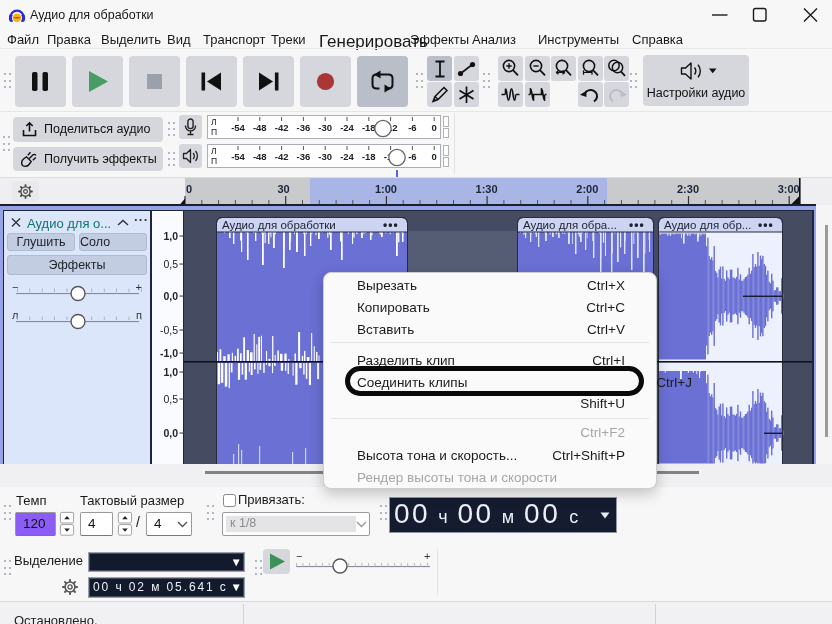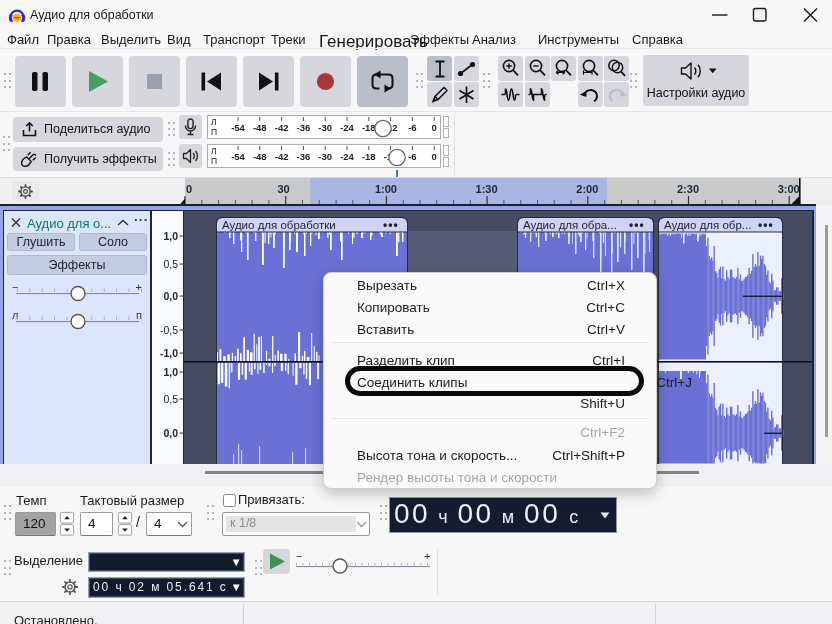--- a/index.html
+++ b/index.html
@@ -730,21 +730,21 @@
   </svg>
 <div class="ab" style="left:816px;top:205px;width:16px;height:259px;background:#f5f5f6"></div>
 <div class="ab" style="left:825px;top:225px;width:3px;height:212px;background:#9b9b9e"></div>
 <svg class="ab" style="left:10px;top:216px" width="140" height="14" viewBox="0 0 140 14">
 <path d="M2 2.5 L10 10.5 M10 2.5 L2 10.5" stroke="#333" stroke-width="1.4"></path>
 <path d="M108 9 L113 4.5 L118 9" fill="none" stroke="#333" stroke-width="1.4"></path>
 </svg>
 <div class="ab" style="left:27px;top:216px;font-size:13px;color:#0f766e">Аудио для о...</div>
 <div class="ab" style="left:134px;top:212px;font-size:13px;font-weight:bold;color:#333;letter-spacing:0.5px">···</div>
 <div class="ab" style="left:7px;top:233px;width:68px;height:17.5px;background:#c3cde2;border:1px solid #aeb9d2;border-radius:3px;font-size:12.5px;color:#20242e;text-align:center;line-height:16px">Глушить</div>
-<div class="ab" style="left:79px;top:233px;width:68px;height:17.5px;background:#c3cde2;border:1px solid #aeb9d2;border-radius:3px;font-size:12.5px;color:#20242e;text-align:center;line-height:16px">Соло</div>
+<div class="ab" style="left:79px;top:233px;width:68px;height:17.5px;background:#c3cde2;border:1px solid #aeb9d2;border-radius:3px;font-size:12.5px;color:#20242e;text-align:left;line-height:16px">Соло</div>
 <div class="ab" style="left:7px;top:255px;width:140px;height:20px;background:#c3cde2;border:1px solid #aeb9d2;border-radius:3px;font-size:12.5px;color:#20242e;text-align:center;line-height:19px">Эффекты</div>
 <div class="ab" style="left:12px;top:281px;width:130px;height:13px;font-size:11px;color:#333">
     <span style="position:absolute;left:0;top:0">−</span>
     <span style="position:absolute;right:0;top:0">+</span>
   </div>
 <svg class="ab" style="left:14px;top:286px" width="127" height="17" viewBox="0 0 127 17">
     <rect x="2" y="7" width="123" height="1.1" fill="#889"></rect>
     <rect x="3.0" y="2.5" width="0.8" height="3.5" fill="#9aa"></rect>
     <rect x="15.4" y="2.5" width="0.8" height="3.5" fill="#9aa"></rect>
     <rect x="27.8" y="2.5" width="0.8" height="3.5" fill="#9aa"></rect>
@@ -800,21 +800,21 @@
 <div class="ab" style="left:0;top:487px;width:832px;height:114px;background:#f7f7f8"></div>
 <div class="grip" style="left:4px;top:505px;height:16px">
     <i></i>
     <i></i>
     <i></i>
     <i></i>
     <i></i>
     <i></i>
   </div>
 <div class="ab" style="left:16px;top:493px;font-size:13px;color:#191919">Темп</div>
-<div class="ab" style="left:15px;top:512px;width:41px;height:23.5px;background:#a3a3a3;border:1px solid #9a9a9c;border-bottom-color:#777;border-radius:2px;font-size:13.5px;color:#111;line-height:21px;padding-left:7px">120</div>
+<div class="ab" style="left:15px;top:512px;width:41px;height:23.5px;background:#8b5cf6;border:1px solid #9a9a9c;border-bottom-color:#777;border-radius:2px;font-size:13.5px;color:#111;line-height:21px;padding-left:7px">120</div>
 <svg class="ab" style="left:59.5px;top:512px" width="14" height="24" viewBox="0 0 14 24">
     <rect x="0.4" y="0.4" width="13.2" height="10.6" rx="1.5" fill="#fff" stroke="#999" stroke-width="0.9"></rect>
     <rect x="0.4" y="12.6" width="13.2" height="10.6" rx="1.5" fill="#fff" stroke="#999" stroke-width="0.9"></rect>
     <path d="M4.2 7.3 L7 3.9 L9.8 7.3 Z" fill="#222"></path>
     <path d="M4.2 16.4 L7 19.8 L9.8 16.4 Z" fill="#222"></path>
   </svg>
 <div class="ab" style="left:80px;top:493px;font-size:13px;color:#191919">Тактовый размер</div>
 <div class="ab" style="left:80px;top:512px;width:33px;height:23.5px;background:#fff;border:1px solid #9a9a9c;border-bottom-color:#777;border-radius:2px;font-size:13.5px;color:#111;line-height:21px;padding-left:7px">4</div>
 <svg class="ab" style="left:117.5px;top:512px" width="14" height="24" viewBox="0 0 14 24">
     <rect x="0.4" y="0.4" width="13.2" height="10.6" rx="1.5" fill="#fff" stroke="#999" stroke-width="0.9"></rect>

